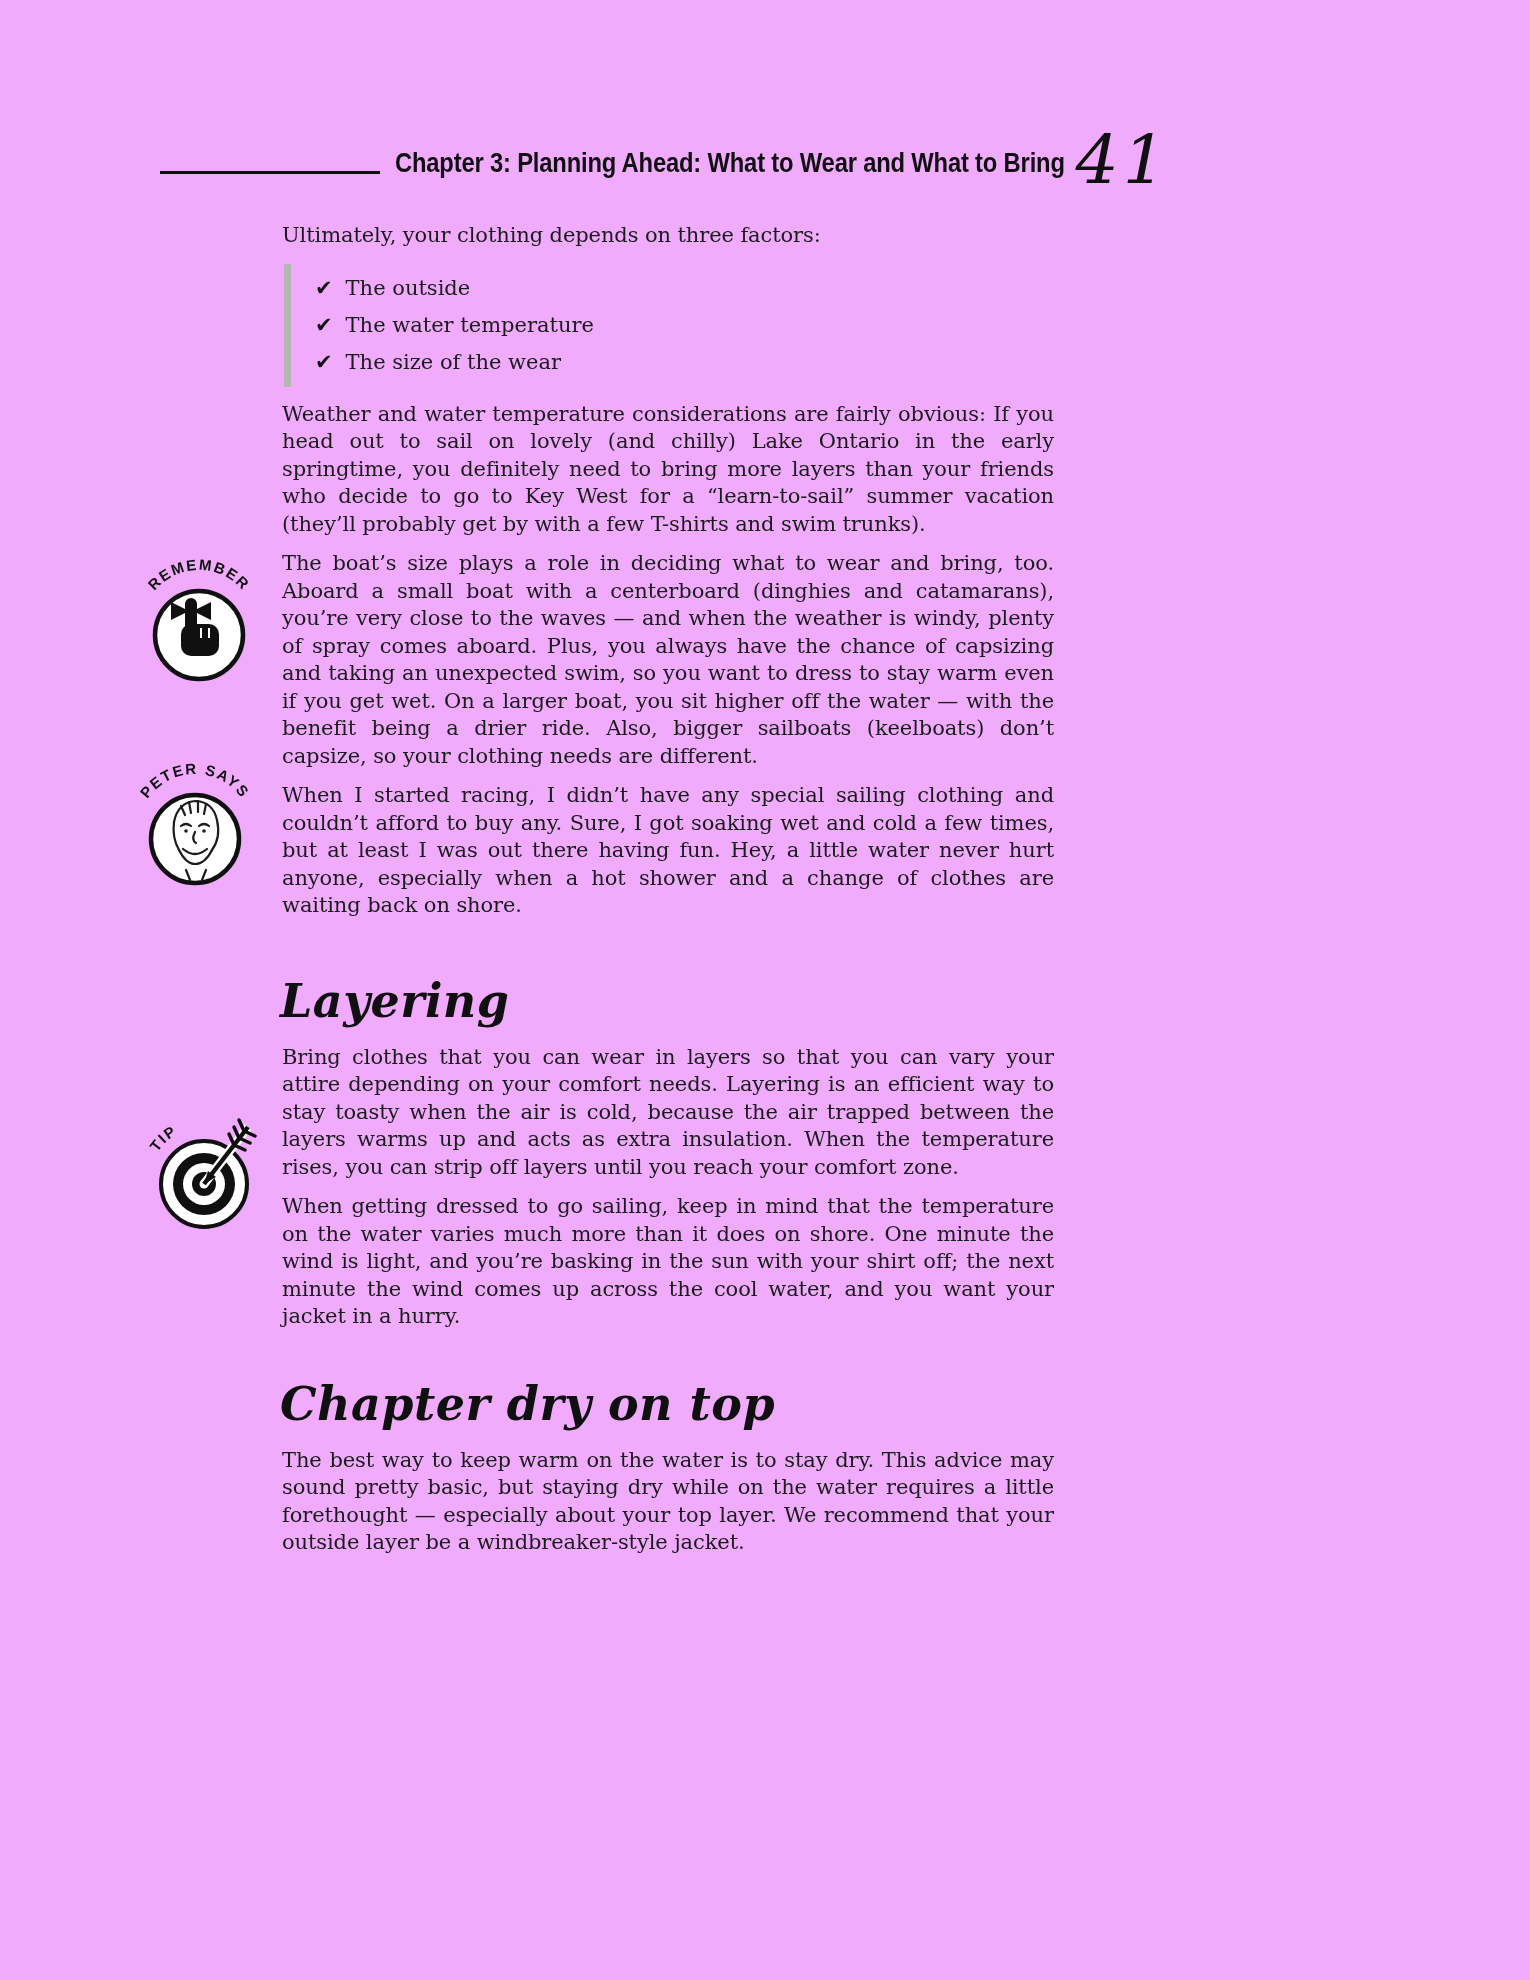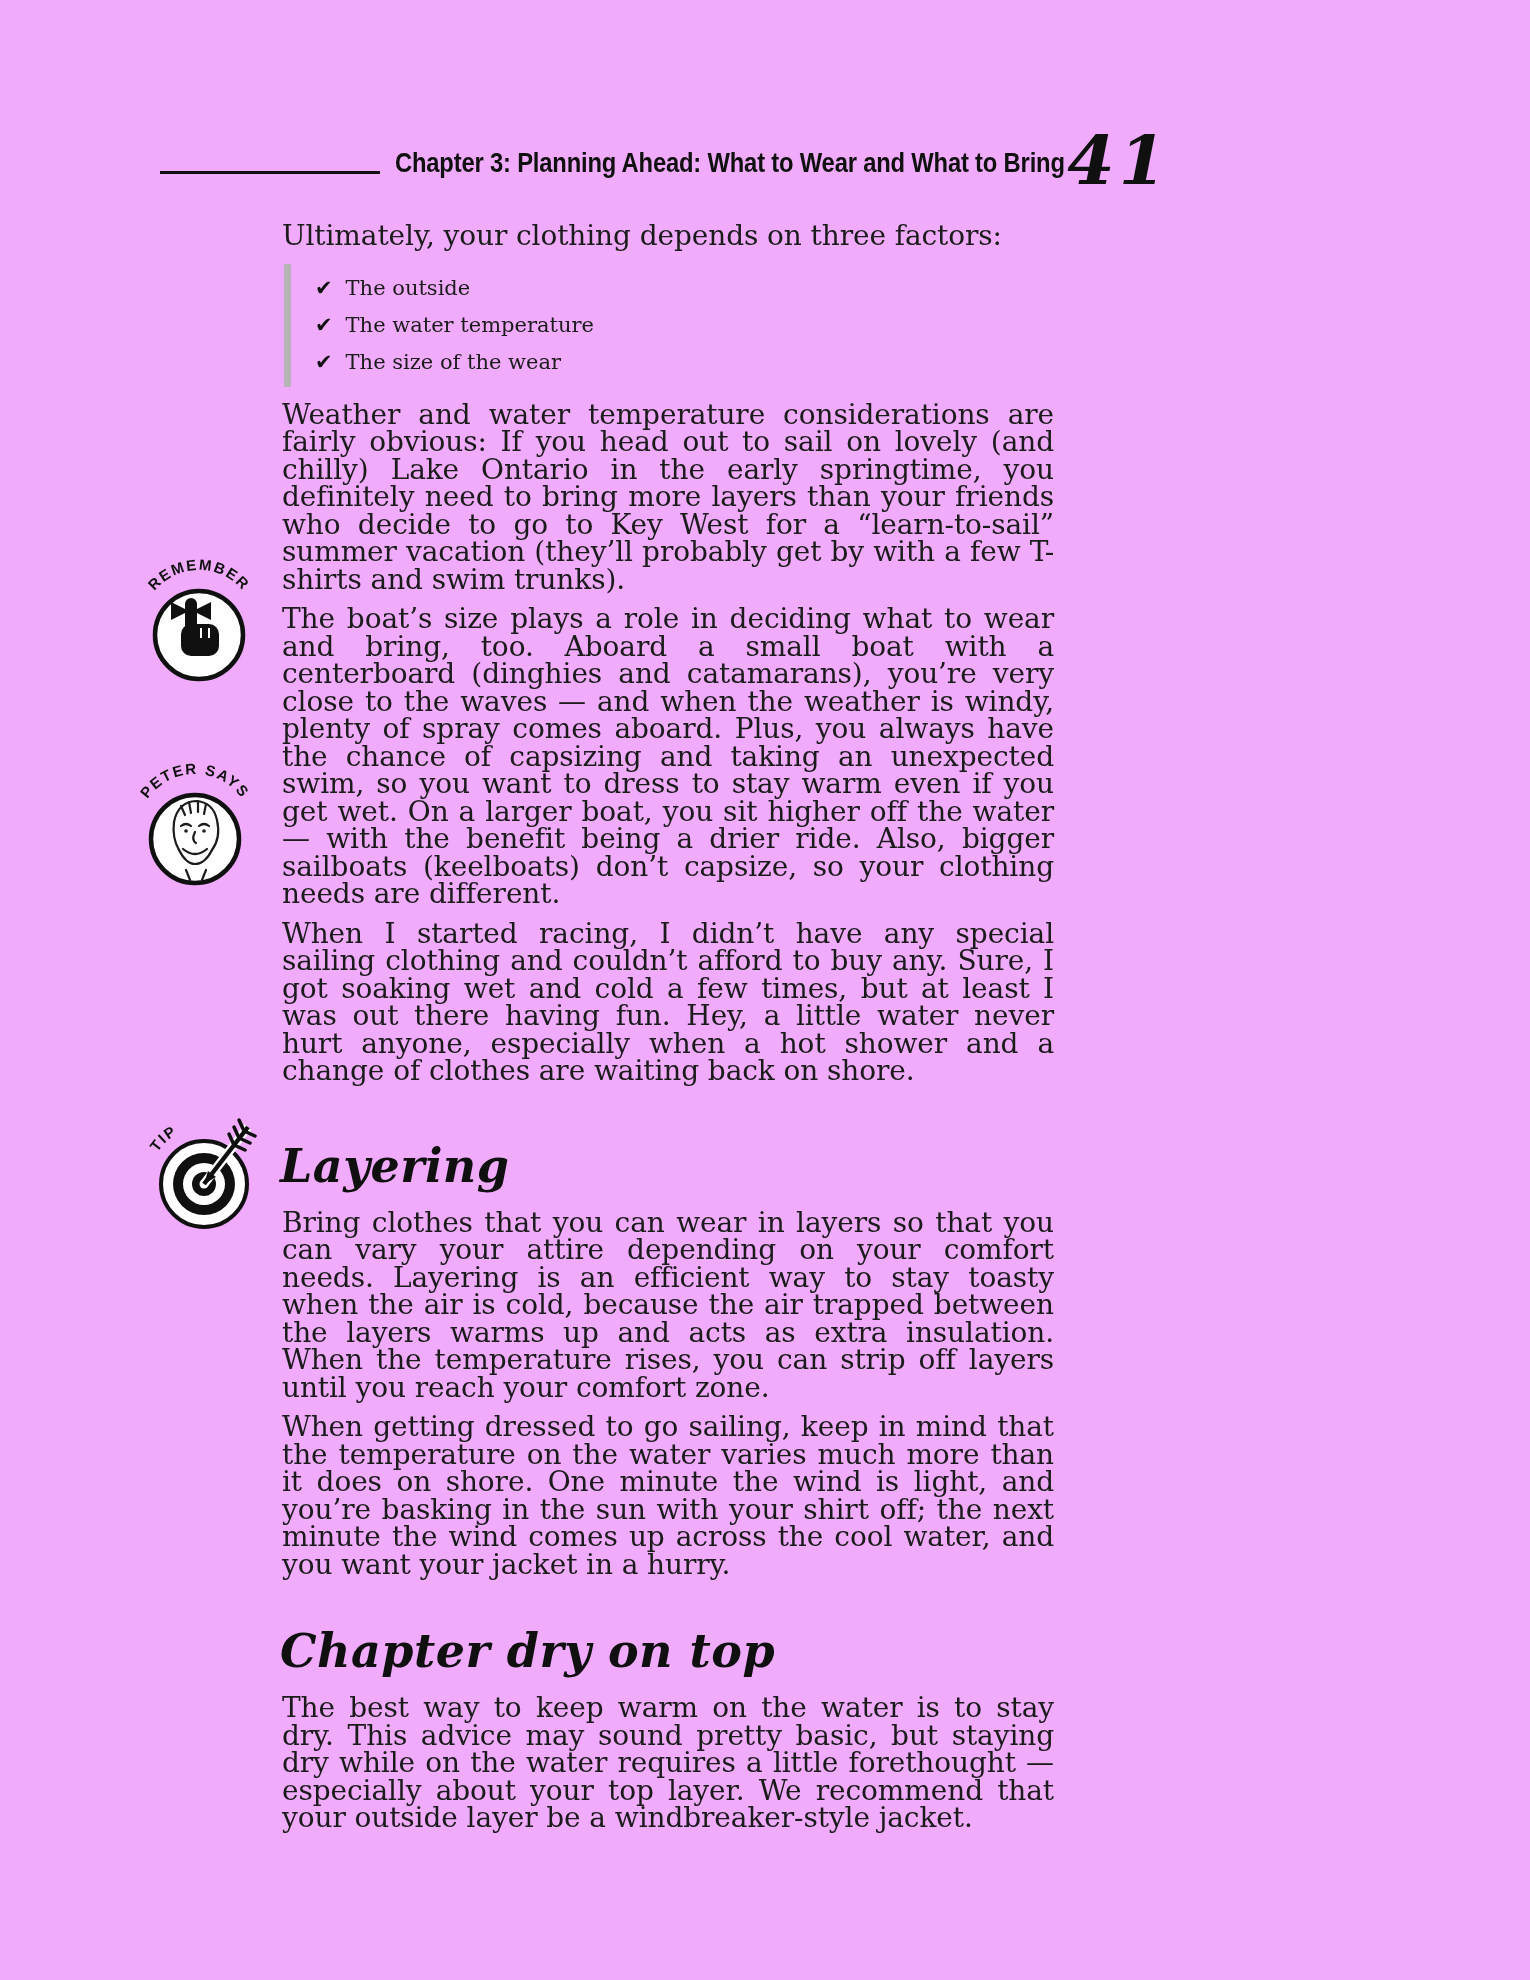--- a/index.html
+++ b/index.html
@@ -14,28 +14,28 @@
   .header { position:absolute; top:138px; left:160px; width:1010px; height:80px; }
   .header-rule { position:absolute; left:0; top:33px; width:220px; height:3px; background:#101010; }
   .chapter-title {
     position:absolute; left:235px; top:10px; white-space:nowrap;
     font-family:"Liberation Sans", sans-serif; font-weight:bold; font-size:27px;
     letter-spacing:-0.2px; color:#101010;
     transform:scaleX(0.88); transform-origin:left center;
   }
   .page-number {
     position:absolute; right:0; top:-18px;
-    font-family:"DejaVu Serif", serif; font-style:italic; font-weight:bold;
+    font-family:"DejaVu Serif", serif; font-style:italic; font-weight:normal;
     font-size:68px; color:#101010; letter-spacing:4px;
   }
 
   
   .content { position:absolute; left:282px; top:222px; width:772px; }
   p.body {
-    font-size:28px; line-height:27.5px; letter-spacing:-0.1px;
+    font-size:21px; line-height:27.5px; letter-spacing:-0.1px;
     text-align:justify; margin-bottom:12px; color:#1b1b1b;
   }
   p.intro { margin-bottom:14px; }
 
   .checklist {
     border-left:7px solid #b5b5b5;
     padding:6px 0 6px 24px; margin:0 0 14px 2px;
   }
   .check-item { display:flex; align-items:baseline; font-size:21px; line-height:37px; }
   .check-mark {

